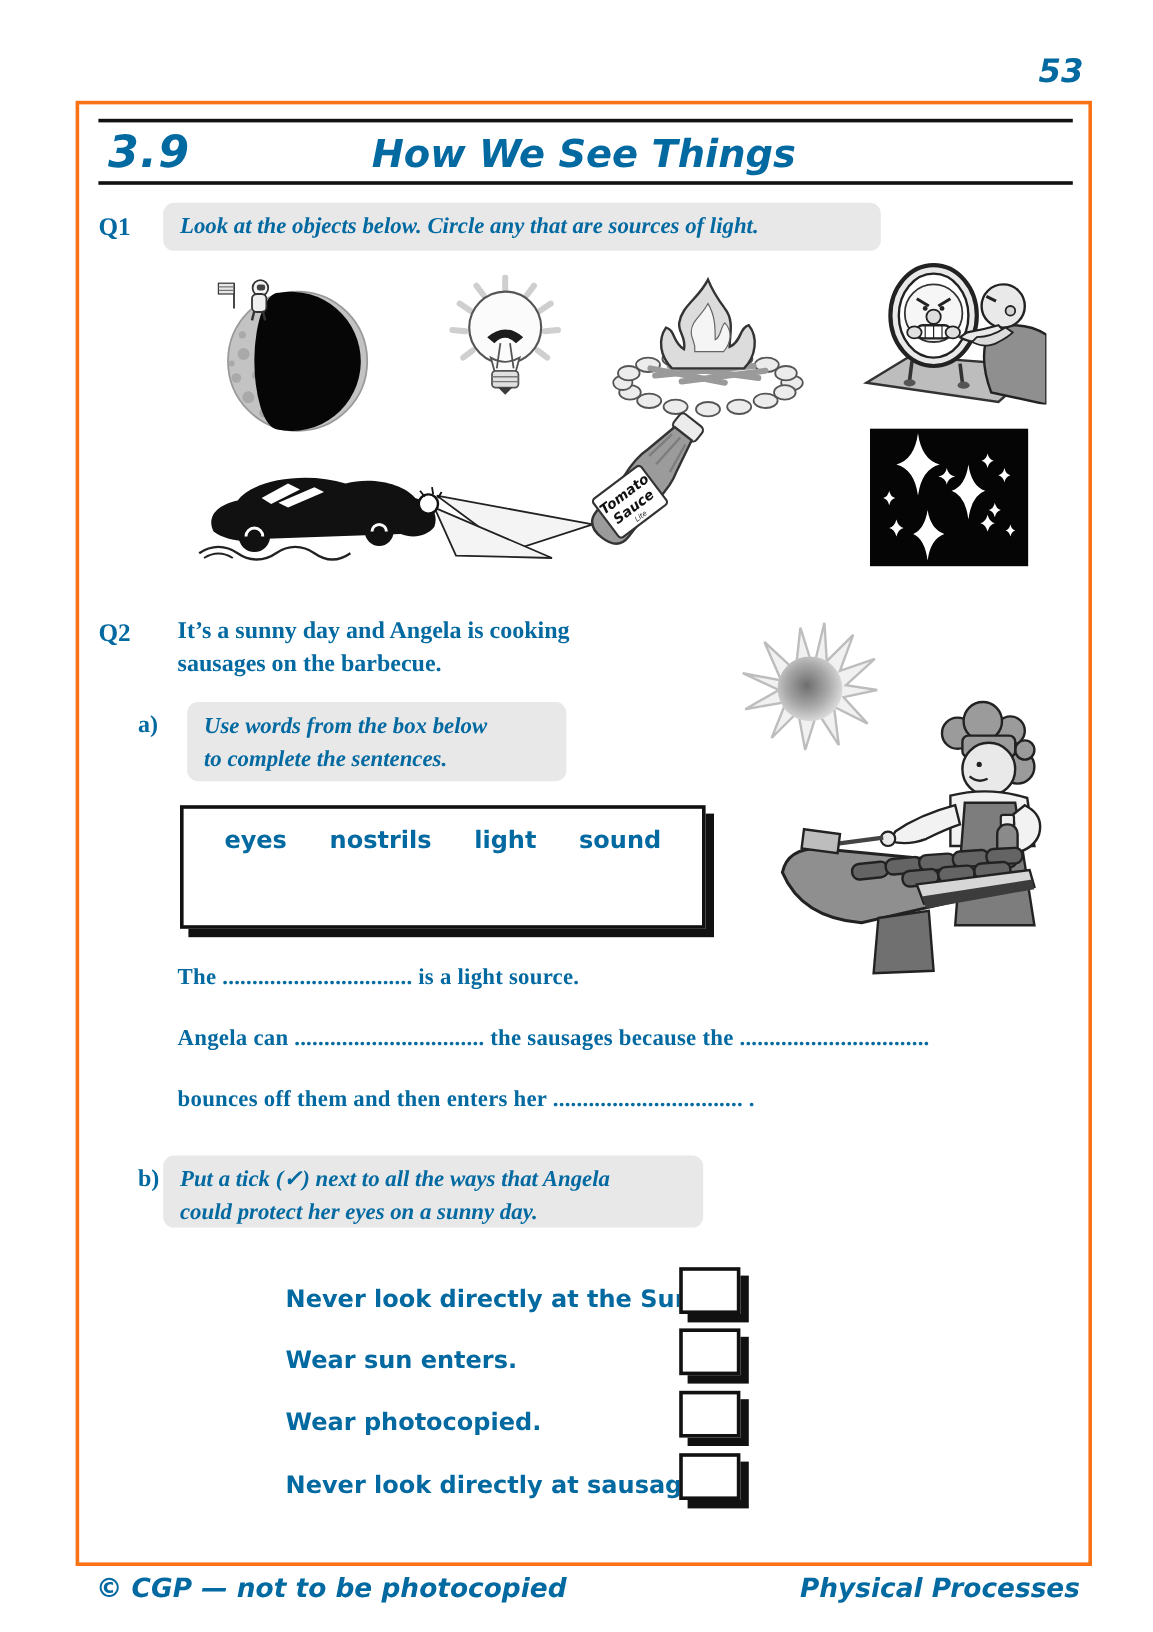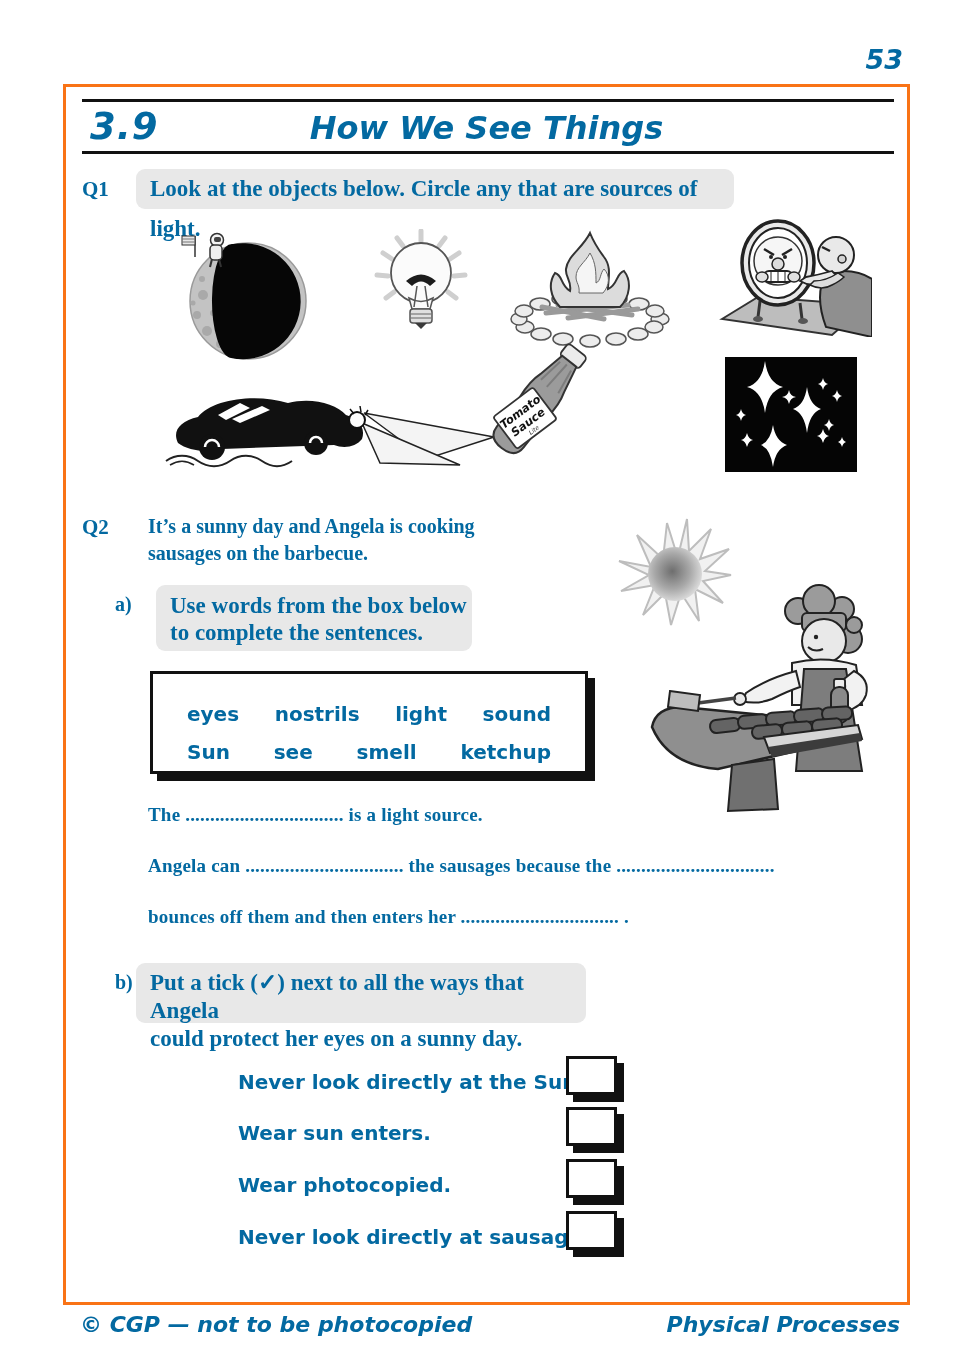--- a/index.html
+++ b/index.html
@@ -10,27 +10,27 @@
             border:3px solid #f97316;background:#fff;}
   .rule{position:absolute;height:3px;background:#111;}
   .comic{font-family:"DejaVu Sans",sans-serif;font-weight:bold;}
   .comic-italic{font-family:"DejaVu Sans",sans-serif;font-weight:bold;font-style:italic;}
   .serif-b{font-family:"Liberation Serif",serif;font-weight:bold;}
   .highlight{background:#e8e8e8;border-radius:9px;}
   .page-number{position:absolute;top:44px;right:58px;font-size:27px;}
   .section-number{position:absolute;left:24px;top:18px;font-size:37px;letter-spacing:1px;}
   .title{position:absolute;left:0;top:22px;width:100%;text-align:center;font-size:32px;}
   .q-label{font-size:21px;}
-  .instr{font-size:23px;}
+  .instr{font-size:19px;font-style:italic;}
   .q1-highlight{left:70px;top:82px;width:598px;height:40px;line-height:40px;padding-left:14px;box-sizing:border-box;}
   .q2-intro{left:82px;top:426px;width:440px;font-size:20px;line-height:27px;}
   .a-highlight{left:70px;top:498px;width:316px;height:66px;line-height:27px;padding:7px 0 0 14px;box-sizing:border-box;margin-left:20px;}
   .word-box{left:84px;top:584px;width:438px;height:103px;background:#fff;border:3px solid #111;
             box-shadow:7px 7px 0 #111;box-sizing:border-box;}
-  .word-row{display:flex;justify-content:space-between;padding:0 34px;margin-top:20px;
+  .word-row{display:flex;justify-content:space-between;padding:0 34px;margin-top:6px;
             font-size:20px;line-height:40px;}
   .sentences{left:82px;top:716px;width:760px;font-size:19px;}
   .sentence-line{margin-bottom:27px;line-height:24px;letter-spacing:0.2px;}
   .b-highlight{left:70px;top:876px;width:450px;height:60px;line-height:28px;padding:6px 0 0 14px;box-sizing:border-box;}
   .check-label{position:absolute;left:172px;font-size:20px;line-height:26px;}
   .checkbox{position:absolute;left:500px;width:45px;height:33px;background:#fff;border:3px solid #111;
             box-shadow:7px 7px 0 #111;}
   .footer-left{position:absolute;left:80px;top:1312px;font-size:22px;}
   .footer-right{position:absolute;right:61px;top:1312px;font-size:22px;}
 </style>
@@ -261,26 +261,20 @@
       <div>to complete the sentences.</div>
     </div>
 
     <div class="abs word-box">
       <div class="word-row comic">
         <span>eyes</span>
         <span>nostrils</span>
         <span>light</span>
         <span>sound</span>
       </div>
-      <div class="word-row comic" style="margin-top:-2px;">
-        <span>Sun</span>
-        <span>see</span>
-        <span>smell</span>
-        <span>ketchup</span>
-      </div>
     </div>
 
     <div class="abs sentences serif-b">
       <div class="sentence-line">The ................................ is a light source.</div>
       <div class="sentence-line">Angela can ................................ the sausages because the ................................</div>
       <div class="sentence-line">bounces off them and then enters her ................................ .</div>
     </div>
 
     <div class="abs q-label serif-b" style="left:49px;top:884px;font-size:20px;">b)</div>
     <div class="abs highlight b-highlight instr serif-b">

